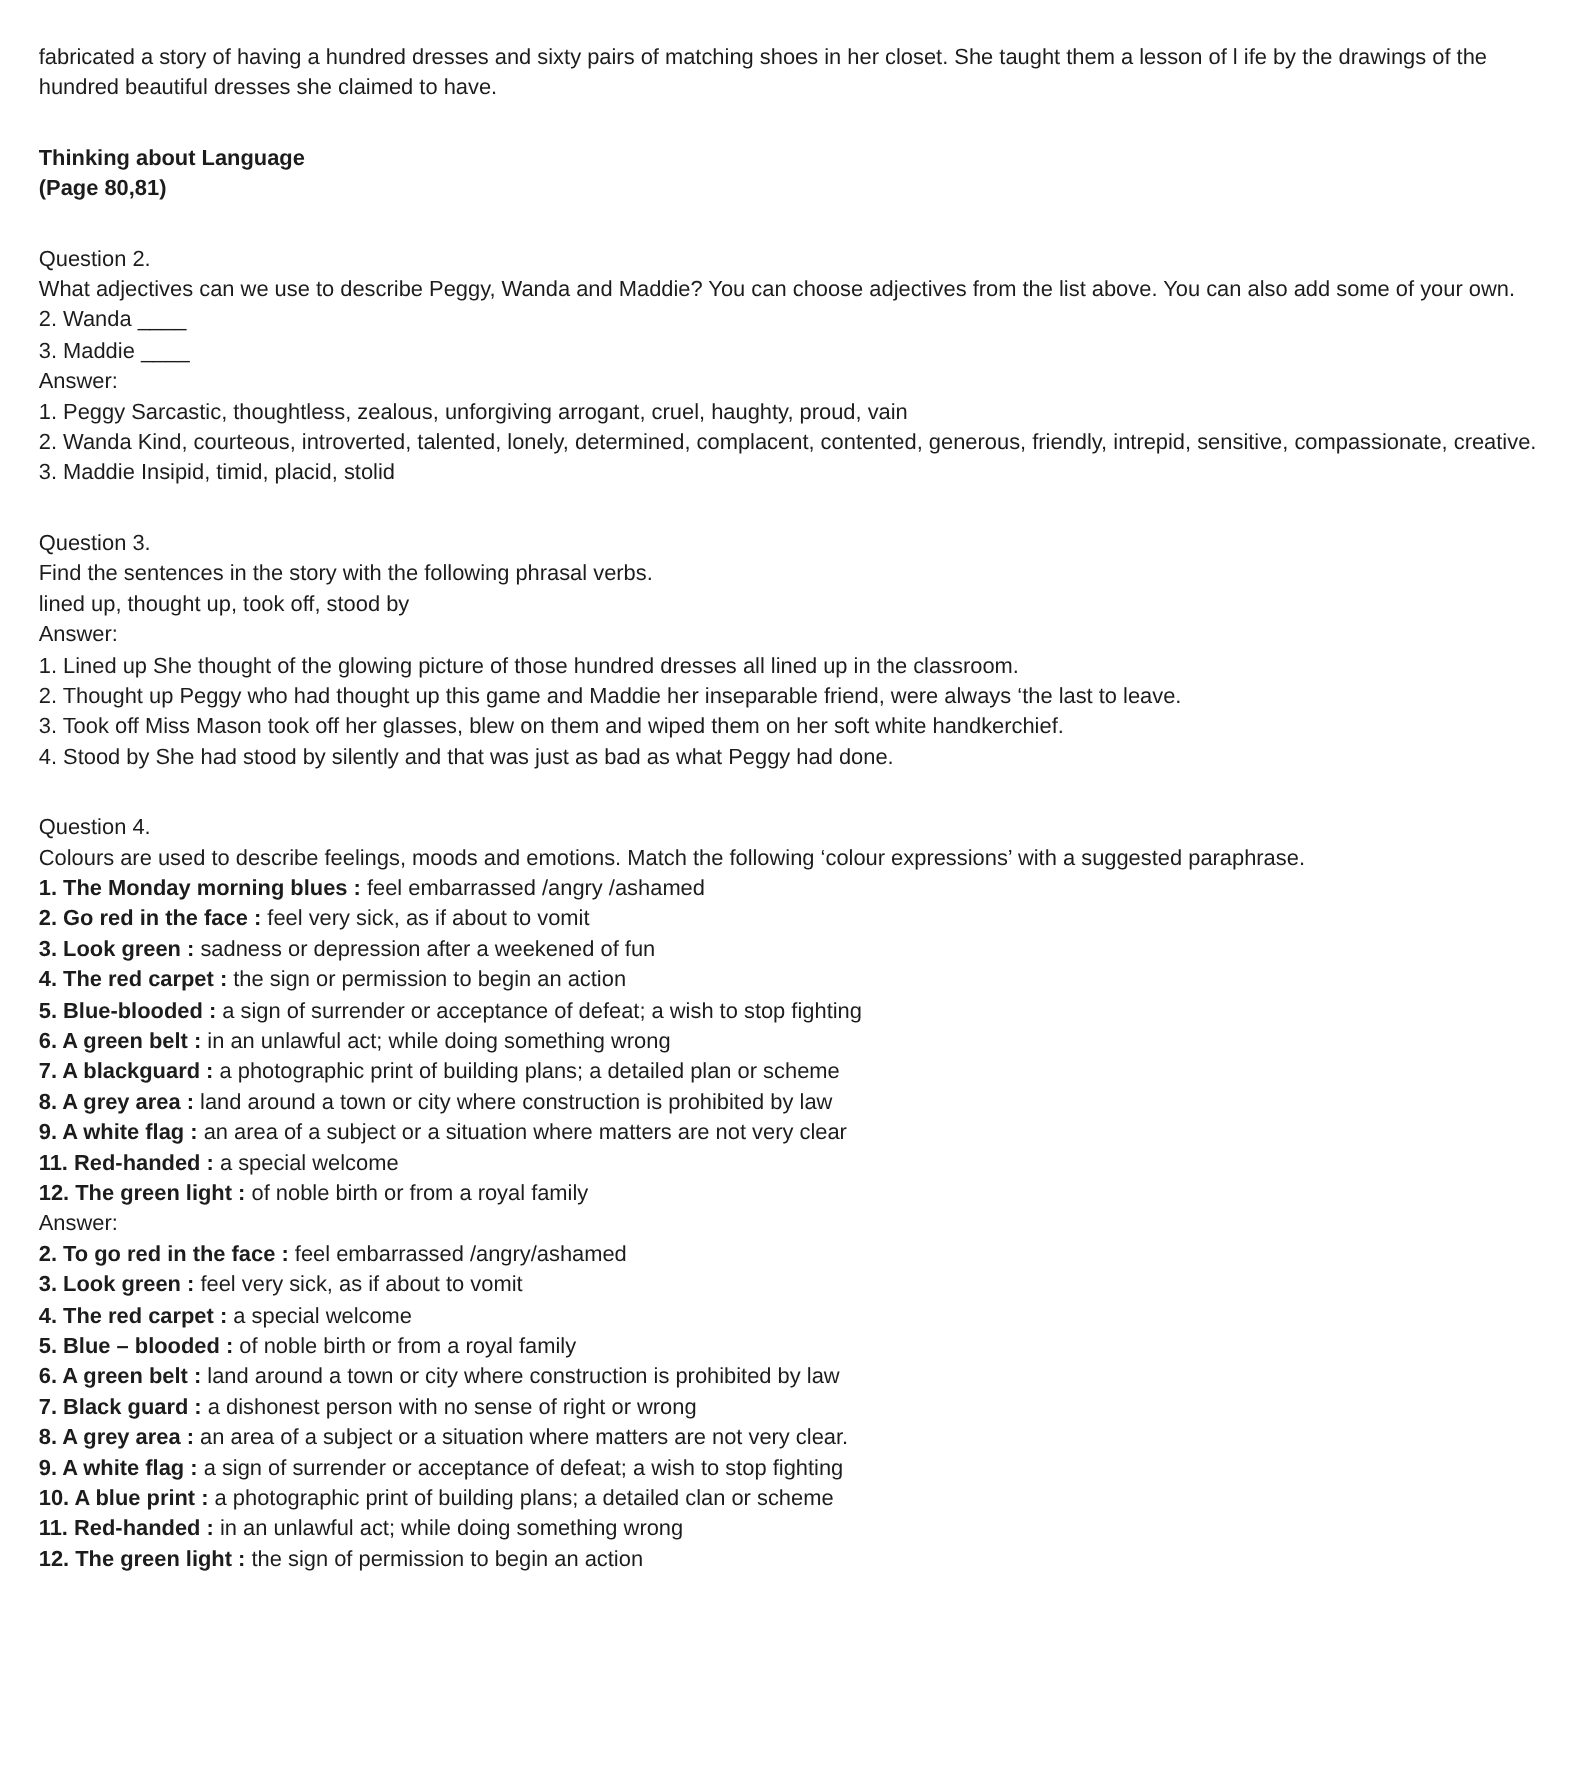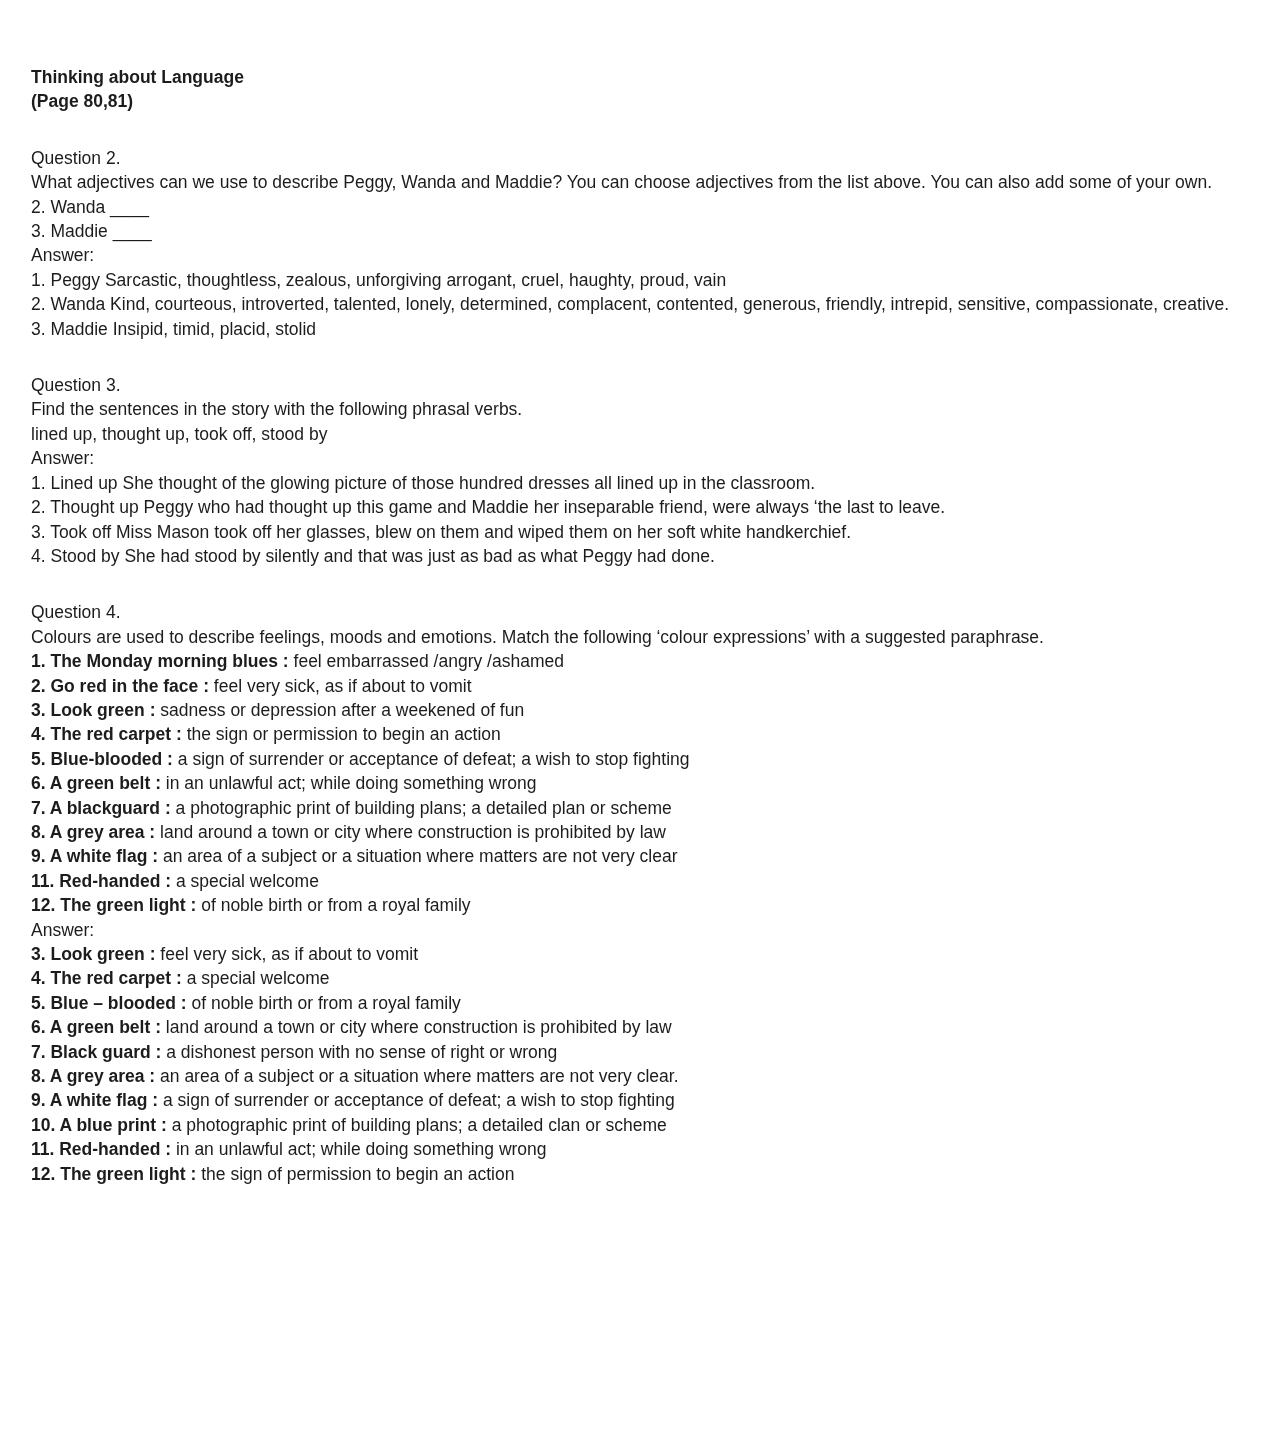--- a/index.html
+++ b/index.html
@@ -14,20 +14,21 @@
   .page p,.page .line{margin:0;padding:0;}
   .sec{margin-top:32px;}
   .b{font-weight:bold;}
   .line{white-space:normal;}
 </style>
 </head>
 <body>
 
 <div class="page">
 
+  <p class="para">fabricated a story of having a hundred dresses and sixty pairs of matching shoes in her closet. She taught them a lesson of l ife by the drawings of the hundred beautiful dresses she claimed to have.</p>
 
   <div class="sec">
     <div class="b">Thinking about Language</div>
     <div class="b">(Page 80,81)</div>
   </div>
 
   <div class="sec">
     <div>Question 2.</div>
     <p>What adjectives can we use to describe Peggy, Wanda and Maddie? You can choose adjectives from the list above. You can also add some of your own.</p>
     <div class="line">2. Wanda ____</div>
@@ -60,20 +61,21 @@
     <div class="line"><span class="b">5. Blue-blooded :</span> <span>a sign of surrender or acceptance of defeat; a wish to stop fighting</span></div>
     <div class="line"><span class="b">6. A green belt :</span> <span>in an unlawful act; while doing something wrong</span></div>
     <div class="line"><span class="b">7. A blackguard :</span> <span>a photographic print of building plans; a detailed plan or scheme</span></div>
     <div class="line"><span class="b">8. A grey area :</span> <span>land around a town or city where construction is prohibited by law</span></div>
     <div class="line"><span class="b">9. A white flag :</span> <span>an area of a subject or a situation where matters are not very clear</span></div>
     <div class="line"><span class="b">11. Red-handed :</span> <span>a special welcome</span></div>
     <div class="line"><span class="b">12. The green light :</span> <span>of noble birth or from a royal family</span></div>
 
     <div>Answer:</div>
 
+    <div class="line"><span class="b">2. To go red in the face :</span> <span>feel embarrassed /angry/ashamed</span></div>
     <div class="line"><span class="b">3. Look green :</span> <span>feel very sick, as if about to vomit</span></div>
     <div class="line"><span class="b">4. The red carpet :</span> <span>a special welcome</span></div>
     <div class="line"><span class="b">5. Blue – blooded :</span> <span>of noble birth or from a royal family</span></div>
     <div class="line"><span class="b">6. A green belt :</span> <span>land around a town or city where construction is prohibited by law</span></div>
     <div class="line"><span class="b">7. Black guard :</span> <span>a dishonest person with no sense of right or wrong</span></div>
     <div class="line"><span class="b">8. A grey area :</span> <span>an area of a subject or a situation where matters are not very clear.</span></div>
     <div class="line"><span class="b">9. A white flag :</span> <span>a sign of surrender or acceptance of defeat; a wish to stop fighting</span></div>
     <div class="line"><span class="b">10. A blue print :</span> <span>a photographic print of building plans; a detailed clan or scheme</span></div>
     <div class="line"><span class="b">11. Red-handed :</span> <span>in an unlawful act; while doing something wrong</span></div>
     <div class="line"><span class="b">12. The green light :</span> <span>the sign of permission to begin an action</span></div>

